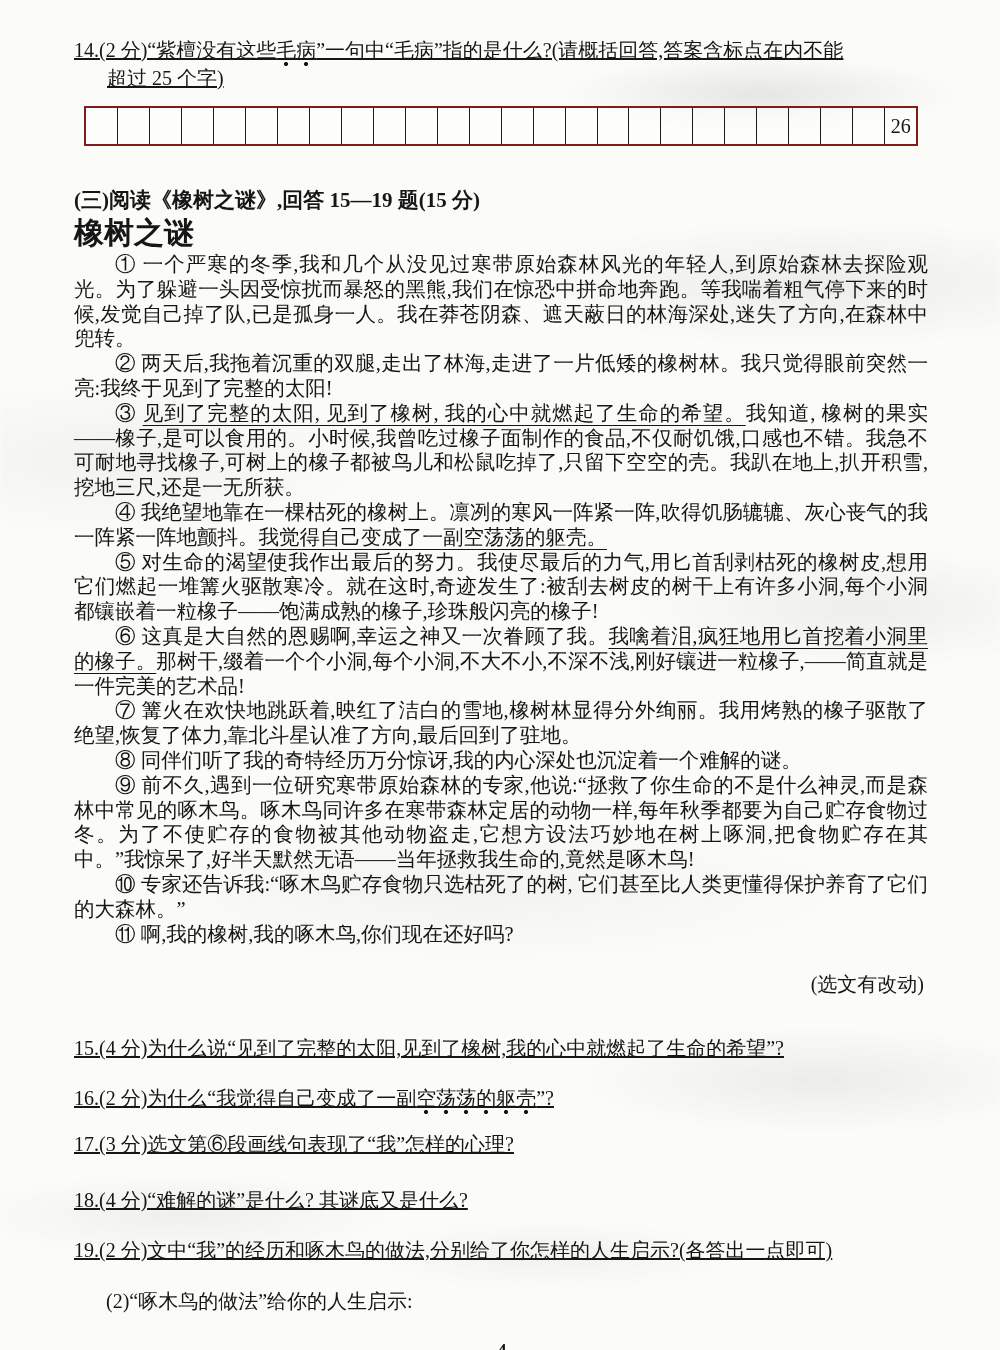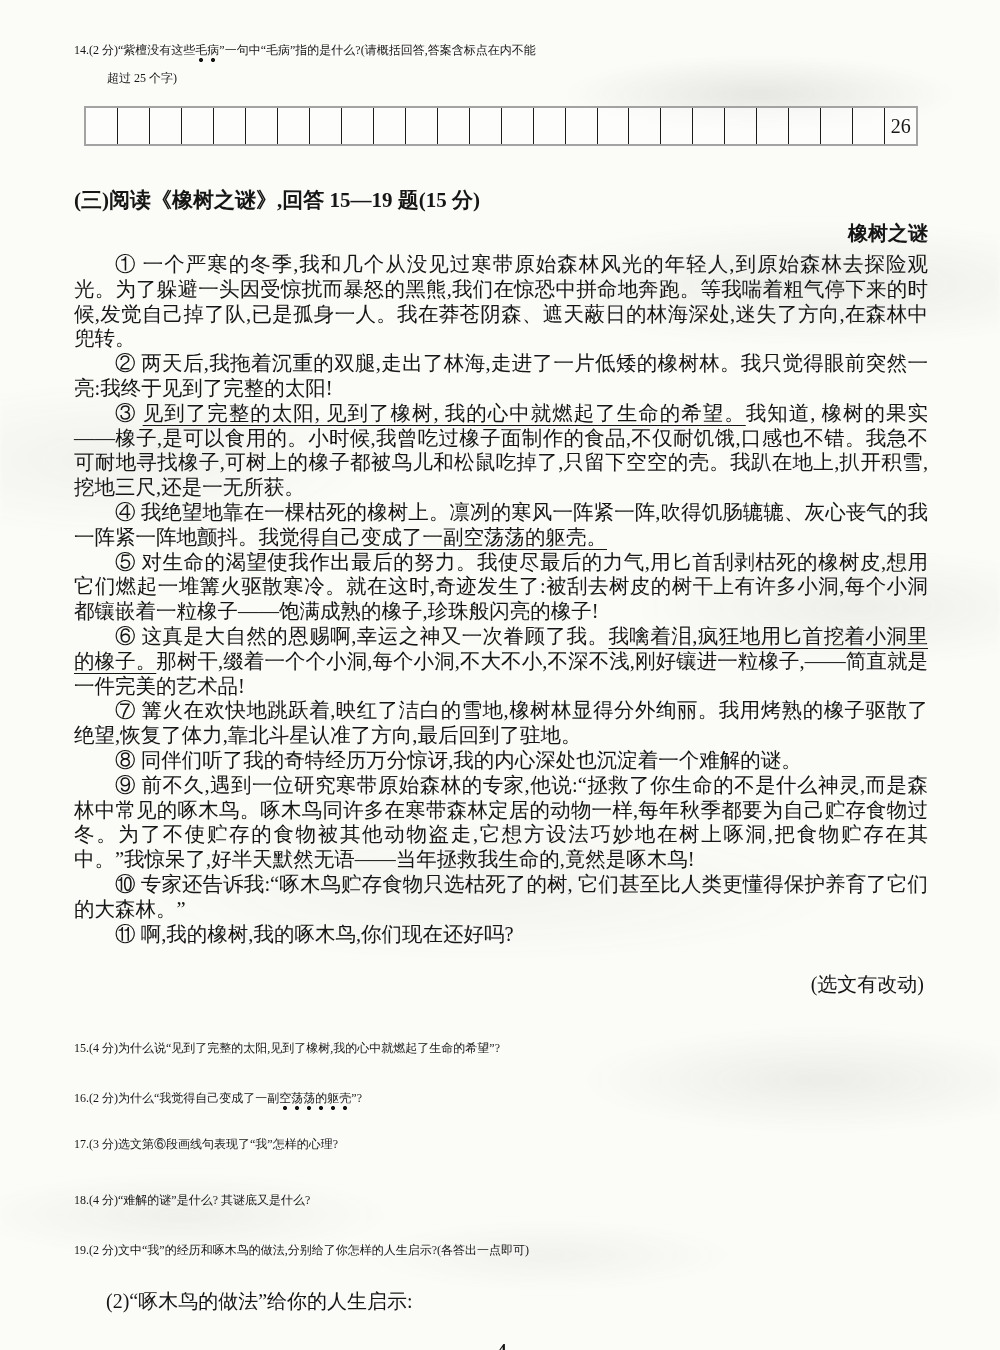--- a/index.html
+++ b/index.html
@@ -21,57 +21,58 @@
       radial-gradient(ellipse 320px 85px at 86% 45%, rgba(90,90,90,.08), transparent 70%),
       radial-gradient(ellipse 520px 100px at 48% 66%, rgba(90,90,90,.05), transparent 70%),
       radial-gradient(ellipse 340px 75px at 82% 80%, rgba(90,90,90,.09), transparent 70%),
       radial-gradient(ellipse 300px 60px at 18% 90%, rgba(90,90,90,.07), transparent 70%),
       radial-gradient(ellipse 260px 50px at 55% 93%, rgba(90,90,90,.06), transparent 70%);
     filter:blur(2px);
   }
   .content{position:relative;z-index:1;padding:36px 72px 0 74px;}
 
   .question{
-    font-size:12px;line-height:28px;
+    font-size:20px;line-height:28px;
     padding-left:33px;text-indent:-33px;
     text-align:justify;
+    text-decoration:underline;
   }
   .em-dots{
     background-image:radial-gradient(circle, #151515 1.8px, transparent 2.3px);
     background-size:1em 6px;
     background-repeat:repeat-x;
     background-position:left bottom;
     padding-bottom:6px;
   }
   .answer-grid{
     display:flex;
     width:830px;
     margin:14px 0 16px 10px;
     height:36px;
-    border:2px solid #a3a3a3;
+    border:2px solid #7f1d1d;
     background:rgba(255,255,255,.55);
     box-sizing:content-box;
   }
   .grid-cell{
     flex:1;
     border-right:1px solid #1c1c1c;
     display:flex;align-items:center;justify-content:center;
     font-size:20px;
   }
   .grid-cell:last-child{border-right:none;}
 
   .section-header{
     margin-top:40px;
     font-size:21px;line-height:28px;
     font-weight:700;
   }
   .article-title{
     margin-top:4px;
-    text-align:right;
-    font-size:20px;line-height:30px;
+    text-align:left;
+    font-size:30px;line-height:30px;
     font-weight:700;
   }
   .article{
     margin-top:4px;
     font-size:20.5px;line-height:24.8px;
     text-align:justify;
   }
   .article p{margin:0;text-indent:2em;}
   .ul{
     text-decoration:underline;

